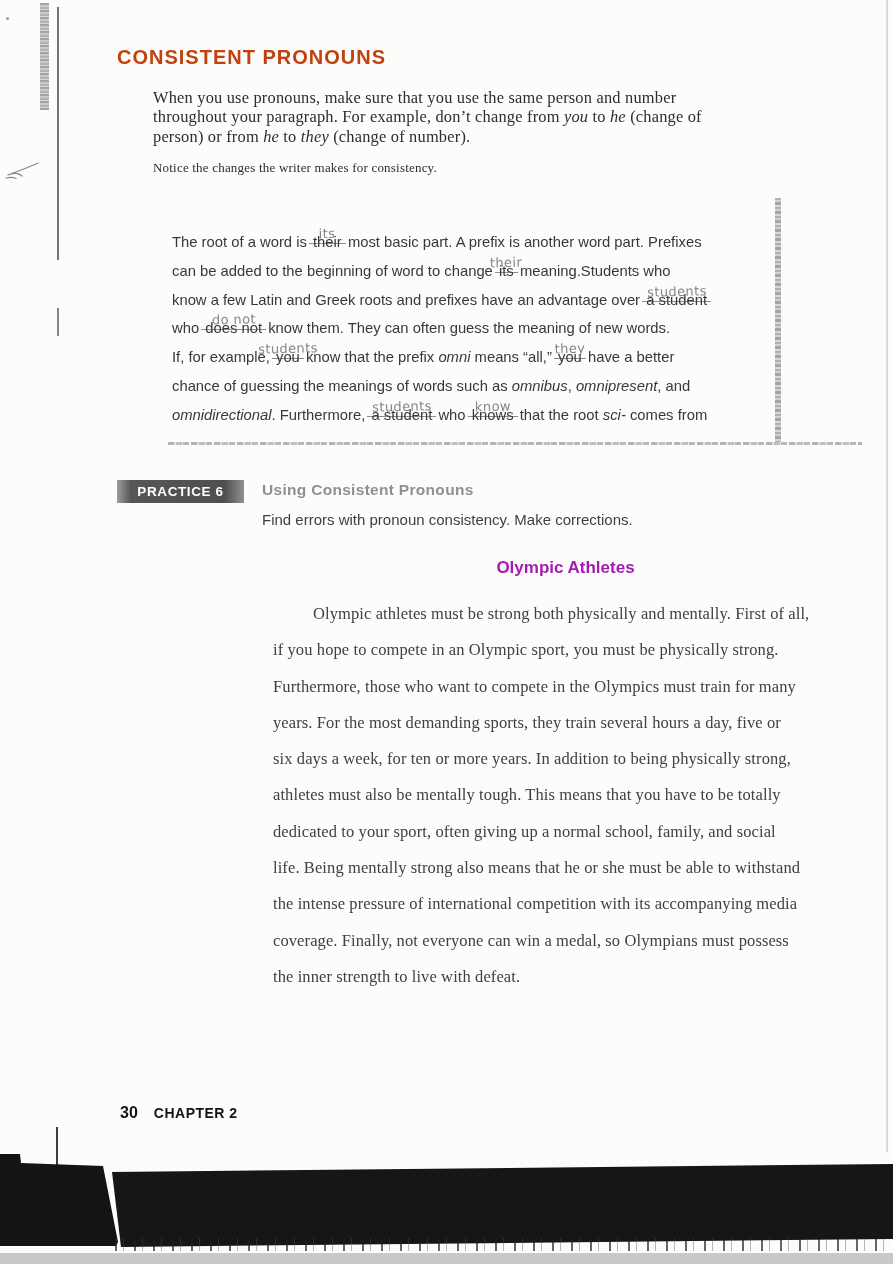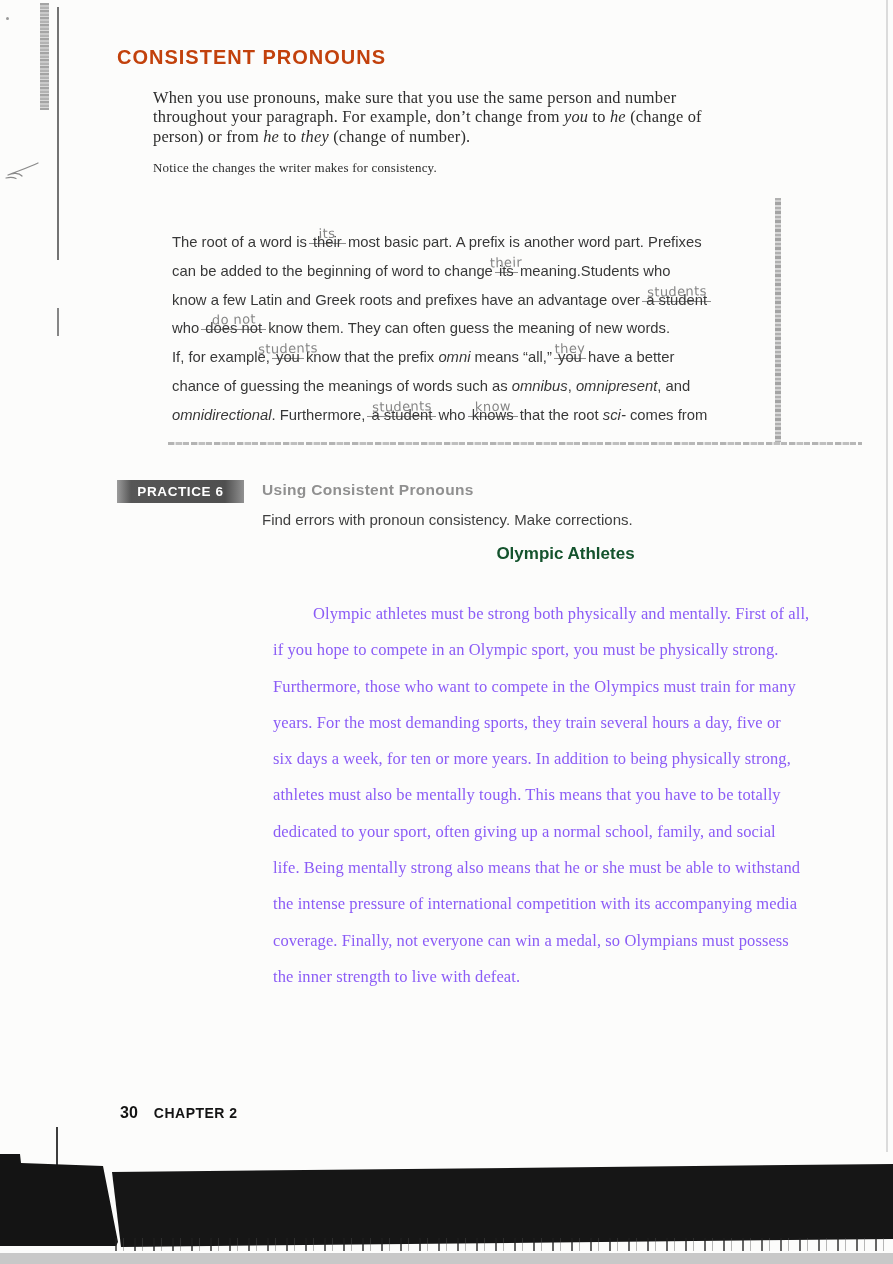--- a/index.html
+++ b/index.html
@@ -56,25 +56,25 @@
   .practice-title{
     left:262px;top:481px;font-family:"Liberation Sans",sans-serif;font-weight:bold;
     font-size:15.5px;letter-spacing:.3px;color:#909090;
   }
   .practice-instr{
     left:262px;top:511px;font-family:"Liberation Sans",sans-serif;
     font-size:15px;color:#3f3f3f;
   }
   
   .essay-title{
-    left:273px;top:544px;width:585px;text-align:center;
+    left:273px;top:558px;width:585px;text-align:center;
     font-family:"Liberation Sans",sans-serif;font-weight:bold;
-    font-size:17px;color:#14532d;
+    font-size:17px;color:#a21caf;
   }
-  .essay{left:273px;top:596px;width:585px;color:#8b5cf6;}
+  .essay{left:273px;top:596px;width:585px;color:#404040;}
   .essay-line{
     font-family:"Liberation Serif",serif;font-size:16.5px;line-height:36.3px;
     letter-spacing:.1px;white-space:nowrap;
   }
   .essay-line:first-child{text-indent:40px;}
   
   .footer{left:120px;top:1104px;display:flex;align-items:baseline;gap:16px;color:#141414;
     font-family:"Liberation Sans",sans-serif;font-weight:bold;}
   .page-num{font-size:16px;}
   .chapter{font-size:14px;letter-spacing:.5px;}

